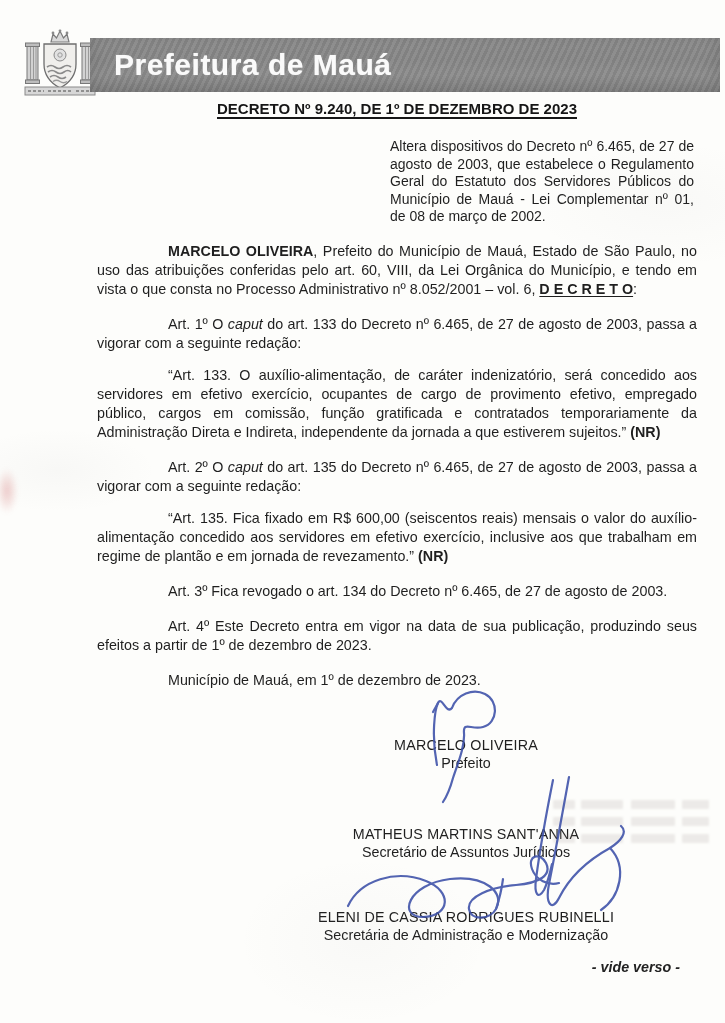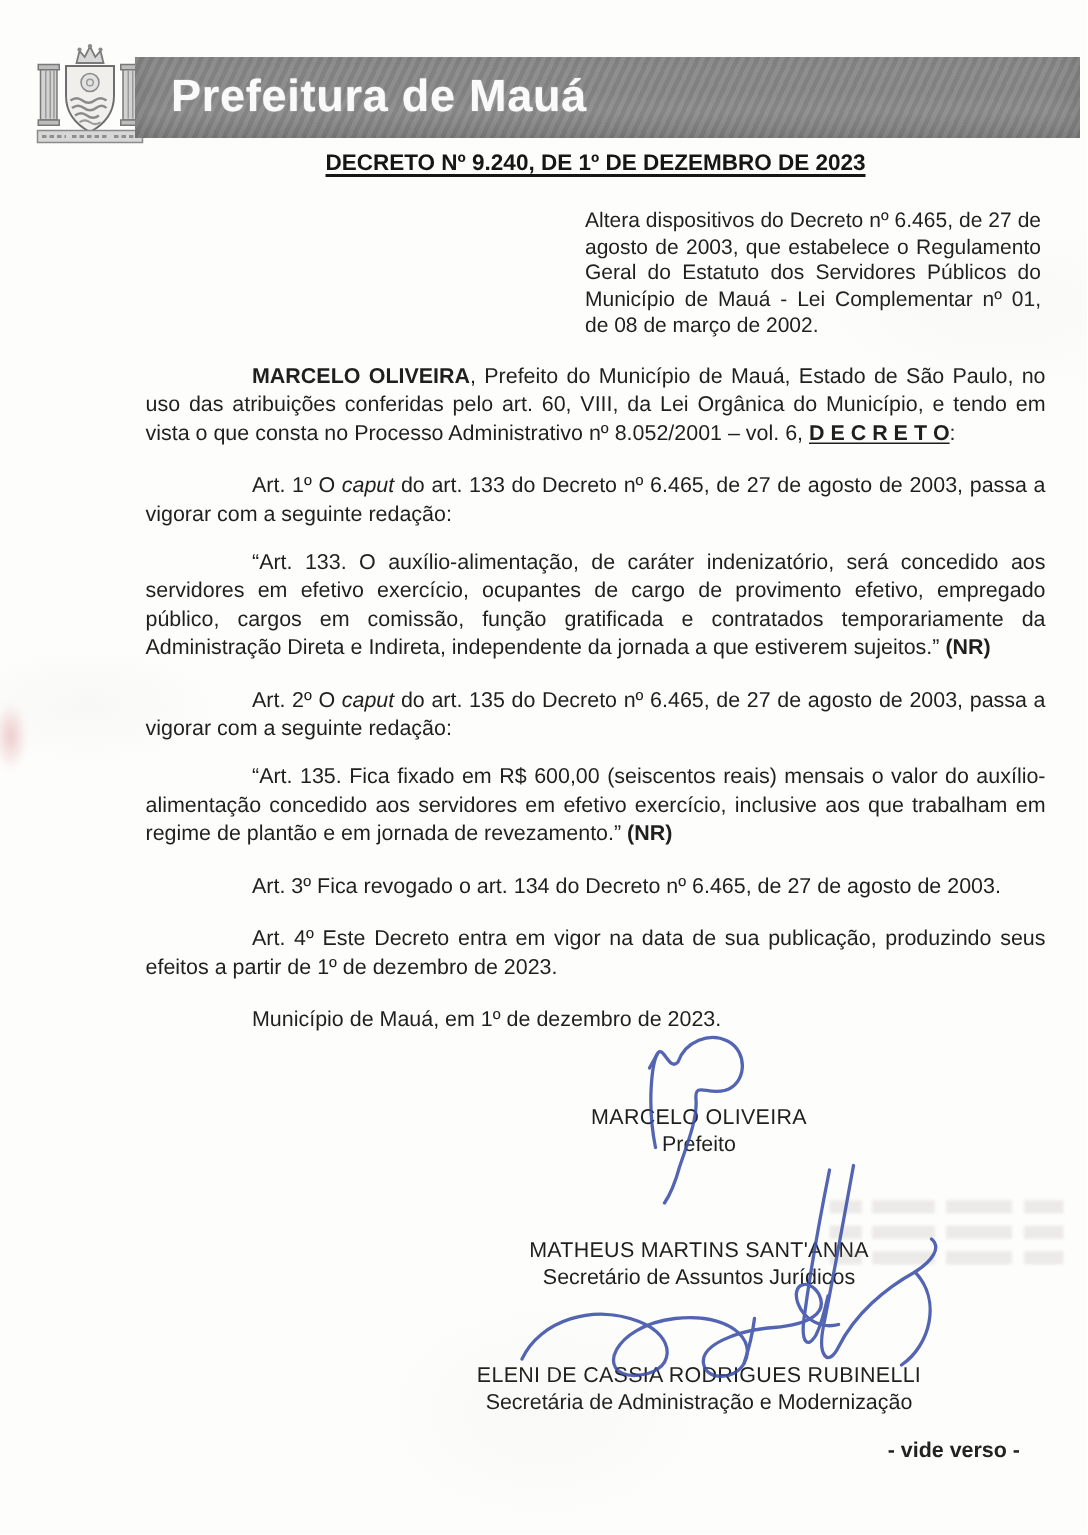--- a/index.html
+++ b/index.html
@@ -46,21 +46,21 @@
   .u{text-decoration:underline;text-underline-offset:2px;}
   
   .sigblock{position:absolute;left:250px;width:432px;text-align:center;font-size:14.3px;line-height:18px;}
   .sig1{top:736px;}
   .sig2{top:825px;}
   .sig3{top:908px;}
   .sig-name{letter-spacing:.2px;}
   .sig-ink{position:absolute;left:300px;top:683px;width:340px;height:285px;z-index:3;pointer-events:none;opacity:.88;}
   .footer-note{
     position:absolute;top:959px;right:45px;
-    font-size:14.3px;font-weight:bold;color:#222;
+    font-size:14.3px;font-weight:bold;color:#222;font-style:italic;
   }
   
   .smudge{
     position:absolute;left:-4px;top:468px;width:22px;height:46px;
     background:radial-gradient(closest-side,rgba(205,90,90,.30),rgba(205,90,90,0));
     filter:blur(2px);
   }
   .bleed{position:absolute;right:16px;top:800px;width:156px;height:56px;opacity:.16;filter:blur(1.1px);}
   .bleed div{height:9px;margin-bottom:8px;background:
     linear-gradient(90deg,#9a8f8a 0 14%,transparent 14% 18%,#9a8f8a 18% 45%,transparent 45% 50%,#9a8f8a 50% 78%,transparent 78% 83%,#9a8f8a 83% 100%);}

